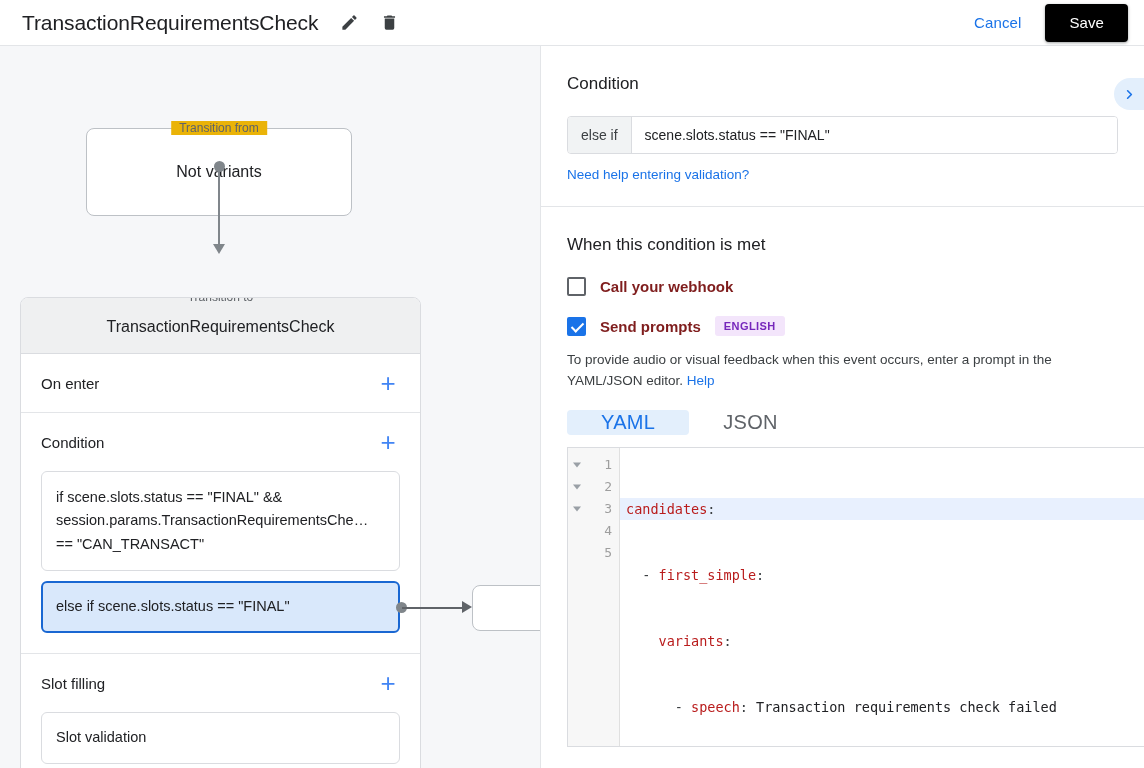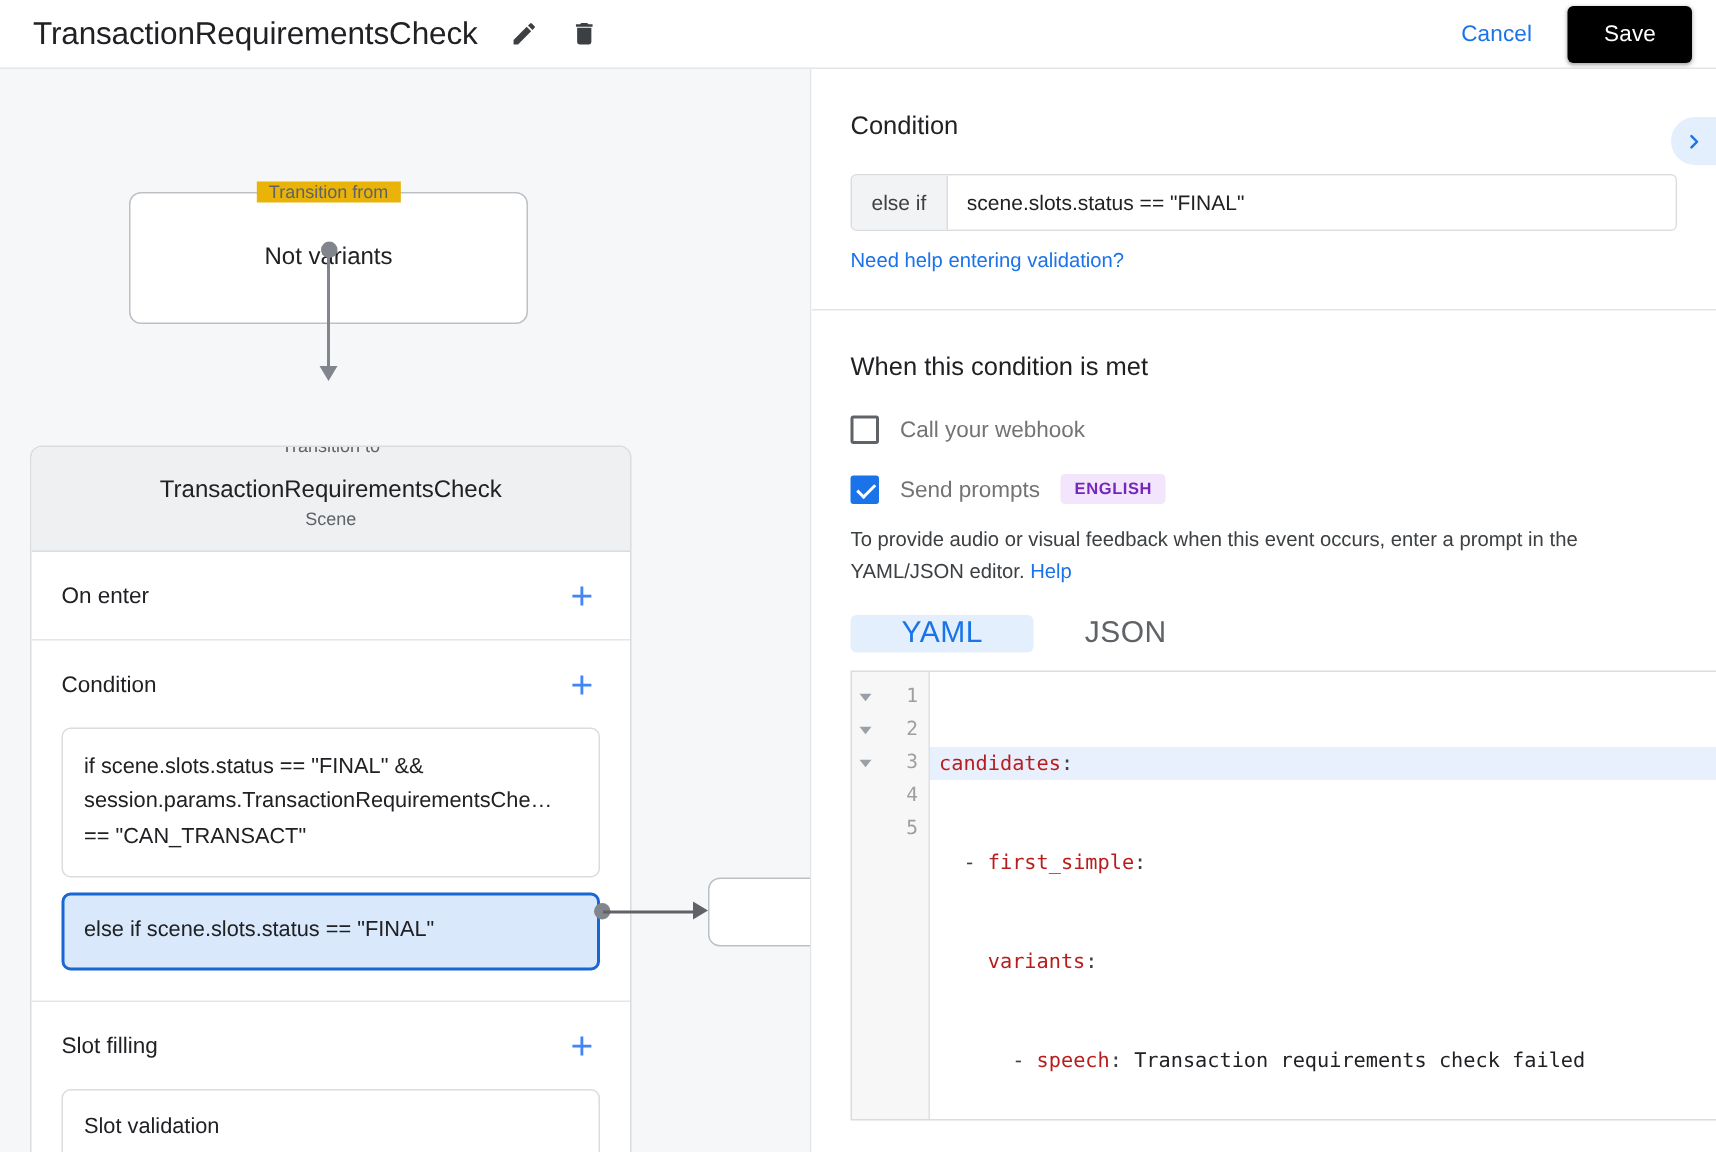--- a/index.html
+++ b/index.html
@@ -289,22 +289,22 @@
     content: "";
     position: absolute;
     left: 5px; top: 1px;
     width: 5px; height: 10px;
     border: solid #ffffff;
     border-width: 0 2px 2px 0;
     transform: rotate(45deg);
   }
   .cb-label {
     font-size: 15px;
-    color: #737373;
-    font-weight: normal;
+    color: #7f1d1d;
+    font-weight: bold;
   }
   .lang-badge {
     background: #f3e5fb;
     color: #7627bb;
     font-size: 11px;
     letter-spacing: 0.4px;
     padding: 4px 9px;
     border-radius: 3px;
     font-weight: bold;
   }
@@ -414,21 +414,20 @@
   </div>
 
   <div class="edge-dot" style="left:213.5px; top:115px;"></div>
   <div class="edge-line-v" style="left:218px; top:120px; height:80px;"></div>
   <div class="arrow-down" style="left:213px; top:198px;"></div>
 
   <div class="scene-card">
     <div class="scene-card-header">
       <div class="node-legend">Transition to</div>
       <div class="scene-title">TransactionRequirementsCheck</div>
-      <div class="scene-subtitle">Scene</div>
     </div>
 
     <div class="section">
       <div class="section-head">
         <div class="section-title">On enter</div>
         <div class="plus-btn">+</div>
       </div>
     </div>
 
     <div class="section">

